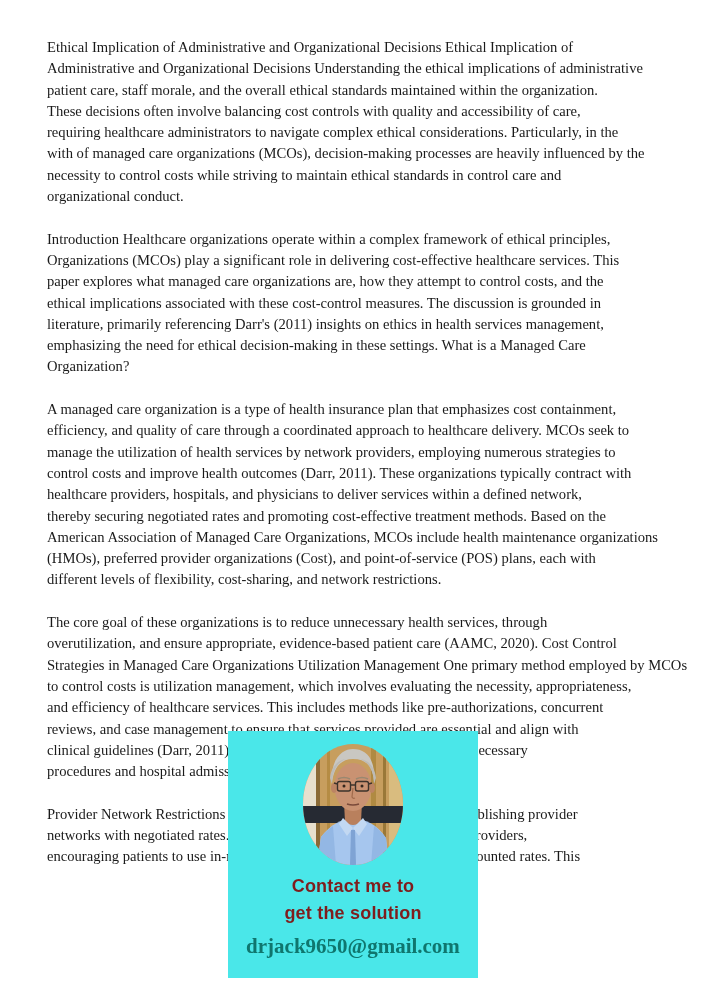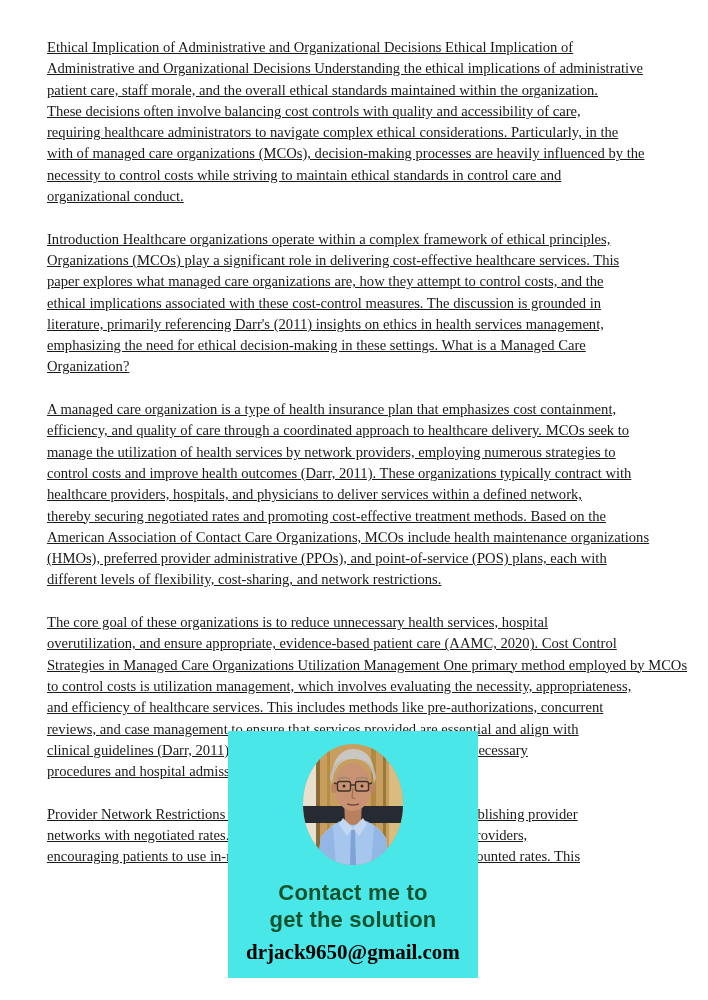--- a/index.html
+++ b/index.html
@@ -14,21 +14,20 @@
     background: #ffffff;
     overflow: hidden;
     font-family: "Liberation Serif", serif;
   }
   .doc {
     position: absolute;
     left: 47px;
     top: 37px;
     width: 650px;
     color: #1a1a1a;
-    text-decoration: underline;
   }
   .para + .para { margin-top: 21.3px; }
   .line {
     white-space: nowrap;
     height: 21.3px;
     font-size: 14.6px;
     line-height: 21.3px;
     letter-spacing: 0px;
   }
   .ad-box {
@@ -43,35 +42,35 @@
   .photo {
     width: 100px;
     height: 121px;
     margin: 13px auto 0 auto;
     border-radius: 50%;
     overflow: hidden;
     display: block;
   }
   .photo svg { display: block; }
   .ad-heading {
-    margin-top: 14px;
+    margin-top: 8px;
     font-family: "Liberation Sans", sans-serif;
     font-weight: 700;
-    font-size: 22px;
+    font-size: 18px;
     line-height: 27px;
-    color: #14532d;
+    color: #7f1d1d;
     letter-spacing: 0.2px;
   }
   .ad-email {
     margin-top: 6px;
     font-family: "Liberation Serif", serif;
     font-weight: 700;
     font-size: 21px;
     line-height: 26px;
-    color: #000000;
+    color: #0f766e;
   }
 </style>
 </head>
 <body>
 
 <div class="page">
 
   <div class="doc" id="doc" style="color: rgb(26, 26, 26);">
       <div class="para">
         <div class="line">Ethical Implication of Administrative and Organizational Decisions Ethical Implication of</div>
@@ -92,26 +91,26 @@
         <div class="line">emphasizing the need for ethical decision-making in these settings. What is a Managed Care</div>
         <div class="line">Organization?</div>
       </div>
       <div class="para">
         <div class="line">A managed care organization is a type of health insurance plan that emphasizes cost containment,</div>
         <div class="line">efficiency, and quality of care through a coordinated approach to healthcare delivery. MCOs seek to</div>
         <div class="line">manage the utilization of health services by network providers, employing numerous strategies to</div>
         <div class="line">control costs and improve health outcomes (Darr, 2011). These organizations typically contract with</div>
         <div class="line">healthcare providers, hospitals, and physicians to deliver services within a defined network,</div>
         <div class="line">thereby securing negotiated rates and promoting cost-effective treatment methods. Based on the</div>
-        <div class="line">American Association of Contact Care Organizations, MCOs include health maintenance organizations</div>
-        <div class="line">(HMOs), preferred provider administrative (PPOs), and point-of-service (POS) plans, each with</div>
+        <div class="line">American Association of Managed Care Organizations, MCOs include health maintenance organizations</div>
+        <div class="line">(HMOs), preferred provider organizations (Cost), and point-of-service (POS) plans, each with</div>
         <div class="line">different levels of flexibility, cost-sharing, and network restrictions.</div>
       </div>
       <div class="para">
-        <div class="line">The core goal of these organizations is to reduce unnecessary health services, hospital</div>
+        <div class="line">The core goal of these organizations is to reduce unnecessary health services, through</div>
         <div class="line">overutilization, and ensure appropriate, evidence-based patient care (AAMC, 2020). Cost Control</div>
         <div class="line">Strategies in Managed Care Organizations Utilization Management One primary method employed by MCOs</div>
         <div class="line">to control costs is utilization management, which involves evaluating the necessity, appropriateness,</div>
         <div class="line">and efficiency of healthcare services. This includes methods like pre-authorizations, concurrent</div>
         <div class="line">reviews, and case management to ensure that services provided are essential and align with</div>
         <div class="line">clinical guidelines (Darr, 2011). These reviews are intended to reduce unnecessary</div>
         <div class="line">procedures and hospital admissions, thus minimizing excessive spending.</div>
       </div>
       <div class="para">
         <div class="line">Provider Network Restrictions Another cost control strategy involves establishing provider</div>

